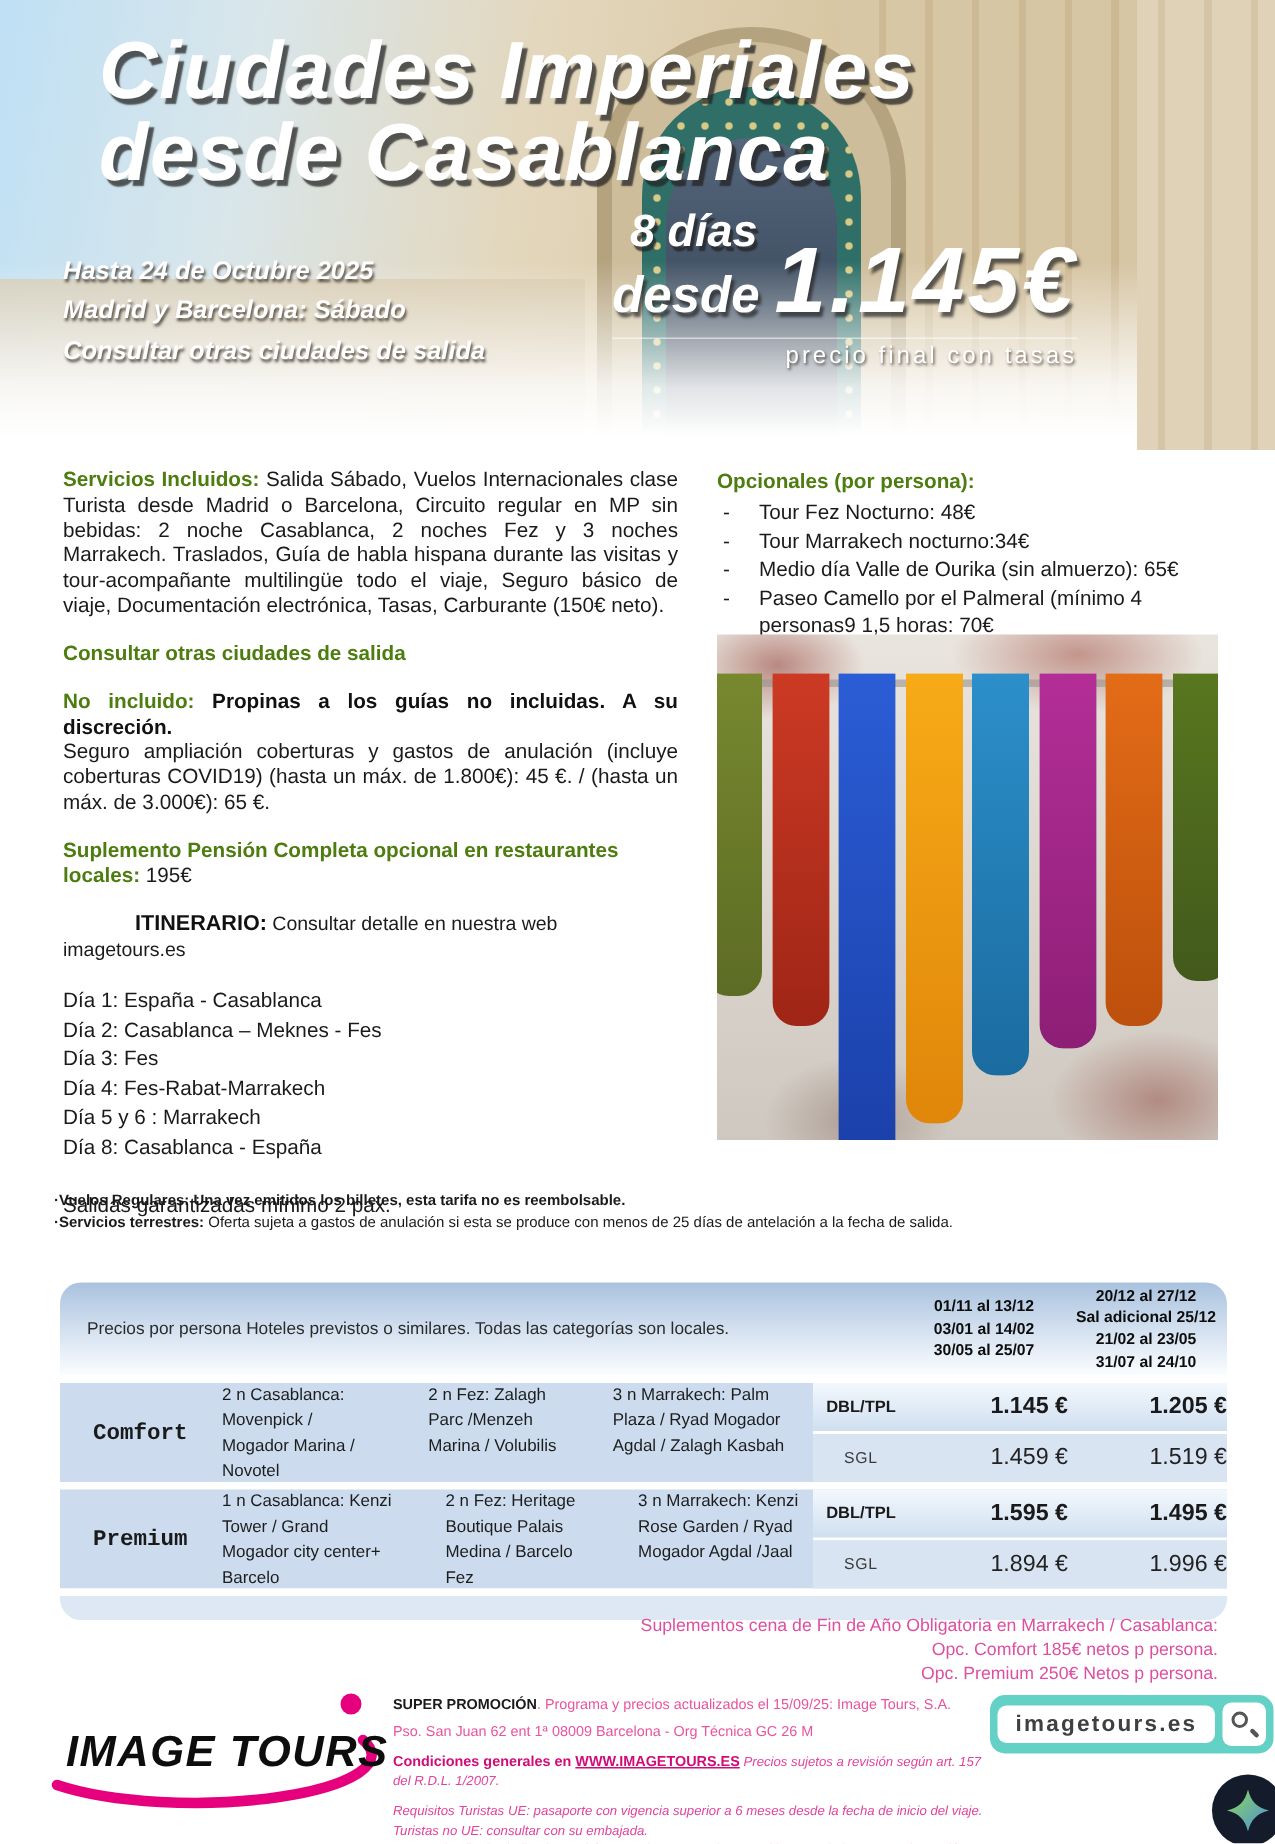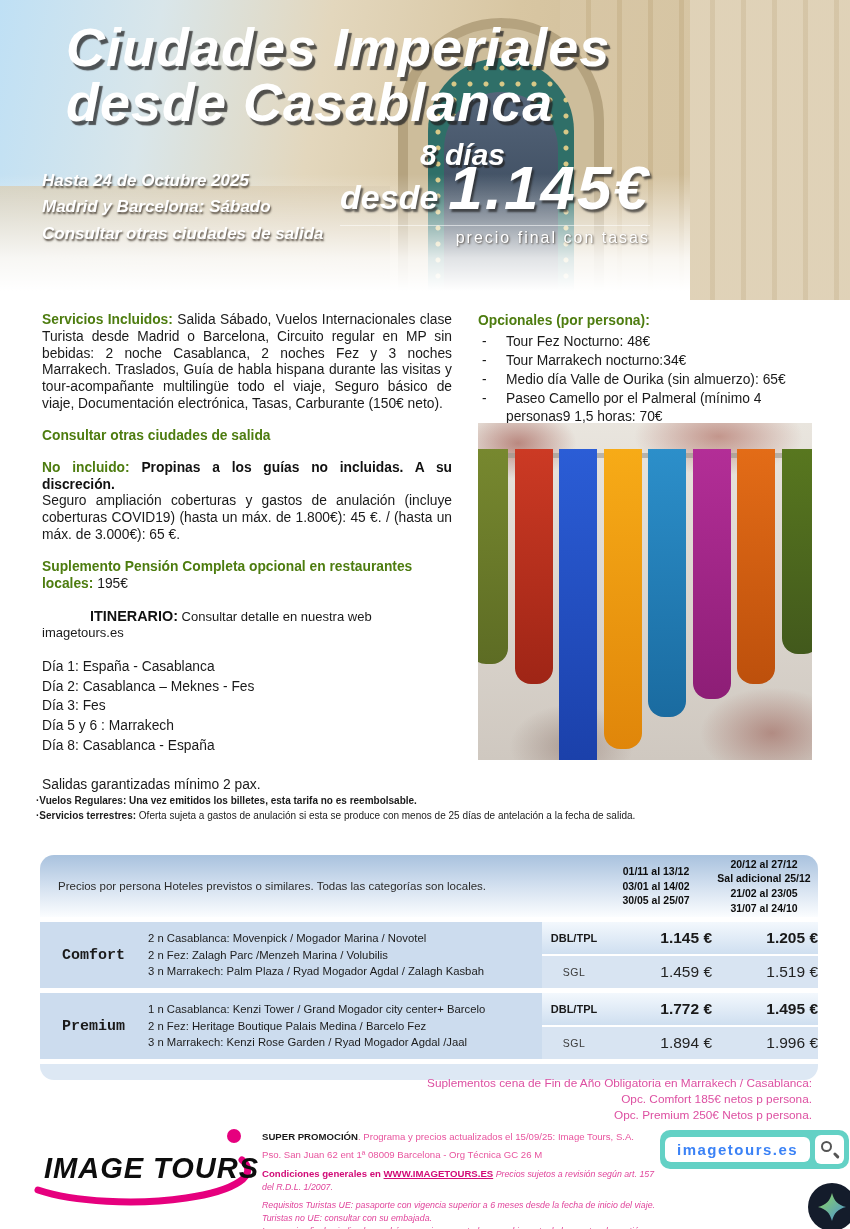--- a/index.html
+++ b/index.html
@@ -2,21 +2,21 @@
 <html><head>
 <meta charset="utf-8">
 <style>
   * { margin:0; padding:0; box-sizing:border-box; }
   html,body { background:#fff; }
   .page {
     position:relative; width:850px; height:1229px; overflow:hidden;
     background:#fff; font-family:"Liberation Sans", sans-serif; color:#1a1a1a;
   }
   
-  .header { position:absolute; top:0; left:0; width:690px; height:300px;
+  .header { position:absolute; top:0; left:0; width:758px; height:300px;
     background:linear-gradient(100deg,#bfe0f5 0%,#d9e6ea 22%,#e3d7bd 45%,#d8c6a2 70%,#cdbb97 100%); }
   .wall-right { position:absolute; top:0; left:560px; width:290px; height:300px;
     background:repeating-linear-gradient(90deg,#d8c7a6 0 26px,#cbb791 26px 31px); opacity:.8; }
   .arch-outer { position:absolute; top:18px; left:398px; width:206px; height:282px;
     border-radius:103px 103px 0 0; background:#cdbd9b; border:10px solid #b5a37f; }
   .arch-mosaic { position:absolute; top:58px; left:428px; width:146px; height:242px;
     border-radius:73px 73px 0 0; background:#2f6f68;
     background-image:radial-gradient(circle 3px at 10px 10px, #d9c987 2px, transparent 3px);
     background-size:16px 16px; }
   .arch-door { position:absolute; top:92px; left:444px; width:114px; height:208px;
@@ -67,21 +67,21 @@
   
   .ptable { position:absolute; top:855px; left:40px; width:778px; }
   .t-header { height:62px; border-radius:14px 14px 0 0; display:flex; align-items:center;
     background:linear-gradient(to bottom,#a9c2de 0%,#d7e3f1 55%,#fbfdff 100%); }
   .t-caption { flex:1; padding-left:18px; font-size:11.5px; color:#2b2b2b; }
   .t-datecol { width:108px; font-size:10.5px; font-weight:bold; text-align:center; line-height:1.4; color:#0d0d0d; }
   .t-datecol span { display:block; }
   .t-gap { height:5px; background:#fff; }
   .t-row { display:flex; align-items:stretch; background:#ccdcee; height:66px; }
   .t-cat { width:108px; display:flex; align-items:center; padding-left:22px; font-weight:bold; font-size:15px;font-family:Liberation Mono, monospace; }
-  .t-hotels { flex:1; display:flex; flex-direction:column; justify-content:center; font-size:11.3px; line-height:1.5; color:#1c1c1c; padding-right:6px; }
+  .t-hotels { flex:1; display:flex; justify-content:center; font-size:11.3px; line-height:1.5; color:#1c1c1c; padding-right:6px;gap:32px; }
   .t-prices { width:276px; display:flex; flex-direction:column; }
   .sub { display:flex; flex:1; align-items:center; }
   .sub-top { background:linear-gradient(to bottom,#f3f8fd,#cfdff0); border-bottom:2px solid #fff; }
   .sub-bot { background:#d8e4f2; }
   .occ-label { width:64px; text-align:center; font-size:11px; font-weight:bold; }
   .sub-bot .occ-label { font-weight:normal; font-size:10.5px; color:#3a3a3a; letter-spacing:.5px; }
   .occ-price { width:106px; text-align:right; font-size:15.5px; font-weight:bold; }
   .sub-bot .occ-price { font-weight:normal; color:#222; }
   .t-footer { height:16px; background:#dde8f4; border-radius:0 0 14px 14px; }
   
@@ -94,21 +94,21 @@
     letter-spacing:1px; color:#0d0d0d; white-space:nowrap; }
   .legal { position:absolute; top:1131px; left:262px; width:400px; font-size:9.6px; line-height:1.3; }
   .legal .row { margin-bottom:6px; }
   .pinktxt { color:#E8549E; }
   .legal b.blk { color:#1a1a1a; }
   .cond { color:#D10B77; font-weight:bold; }
   .finelegal { font-size:8.8px; font-style:italic; color:#E0449B; line-height:1.45; }
   .badge { position:absolute; top:1130px; left:660px; display:flex; align-items:center; gap:5px;
     background:#63D1C5; border-radius:10px; padding:5px; cursor:pointer; }
   .badge-text { background:#fff; border-radius:6px; padding:4px 12px; font-size:15px; font-weight:bold;
-    letter-spacing:1.5px; color:#3b82f6; }
+    letter-spacing:1.5px; color:#404040; }
   .badge-glass { background:#fff; border-radius:6px; width:29px; height:29px; position:relative; }
   .glass-circle { position:absolute; top:6px; left:6px; width:11px; height:11px; border:2px solid #555; border-radius:50%; }
   .glass-handle { position:absolute; top:19px; left:18px; width:7px; height:2.5px; background:#555;
     transform:rotate(45deg); border-radius:2px; }
   .corner-icon { position:absolute; top:1183px; left:808px; width:48px; height:48px; border-radius:50%;
     background:#141c2b; display:flex; align-items:center; justify-content:center; }
 </style>
 </head>
 <body>
 
@@ -145,20 +145,21 @@
     <p class="just"><span class="magenta">Servicios Incluidos:</span><span> Salida Sábado, Vuelos Internacionales clase Turista desde Madrid o Barcelona, Circuito regular en MP sin bebidas: 2 noche Casablanca, 2 noches Fez y 3 noches Marrakech. Traslados, Guía de habla hispana durante las visitas y tour-acompañante multilingüe todo el viaje, Seguro básico de viaje, Documentación electrónica, Tasas, Carburante (150€ neto).</span></p>
     <p><span class="magenta">Consultar otras ciudades de salida</span></p>
     <p class="just" style="margin-bottom:0;"><span class="magenta">No incluido:</span><span class="boldblk"> Propinas a los guías no incluidas. A su discreción.</span></p>
     <p class="just">Seguro ampliación coberturas y gastos de anulación (incluye coberturas COVID19)  (hasta un máx. de 1.800€): 45 €. / (hasta un máx. de 3.000€): 65 €.</p>
     <p><span class="magenta">Suplemento Pensión Completa opcional en restaurantes locales:</span><span> 195€</span></p>
     <p><span class="boldblk" style="font-size:14.4px;margin-left:48px;">ITINERARIO:</span><span style="font-size:13px;"> Consultar detalle en nuestra web imagetours.es</span></p>
     <div style="line-height:1.42;">
       <div>Día 1: España - Casablanca</div>
       <div>Día 2: Casablanca – Meknes - Fes</div>
       <div>Día 3: Fes</div>
+      <div>Día 4: Fes-Rabat-Marrakech</div>
       <div>Día 5 y 6 : Marrakech</div>
       <div>Día 8: Casablanca - España</div>
     </div>
     <p style="margin-top:22px;">Salidas garantizadas mínimo 2 pax.</p>
   </div>
 
   <div class="col-right">
     <div class="magenta">Opcionales (por persona):</div>
     <ul class="opt-list">
       <li>Tour Fez Nocturno: 48€</li>
@@ -227,21 +228,21 @@
     <div class="t-row">
       <div class="t-cat">Premium</div>
       <div class="t-hotels">
         <span>1 n Casablanca: Kenzi Tower / Grand Mogador city center+ Barcelo</span>
         <span>2 n Fez: Heritage Boutique Palais Medina / Barcelo Fez</span>
         <span>3 n Marrakech: Kenzi Rose Garden / Ryad Mogador Agdal /Jaal</span>
       </div>
       <div class="t-prices">
         <div class="sub sub-top">
           <span class="occ-label">DBL/TPL</span>
-          <span class="occ-price">1.772 €</span>
+          <span class="occ-price">1.595 €</span>
           <span class="occ-price">1.495 €</span>
         </div>
         <div class="sub sub-bot">
           <span class="occ-label">SGL</span>
           <span class="occ-price">1.894 €</span>
           <span class="occ-price">1.996 €</span>
         </div>
       </div>
     </div>
     <div class="t-gap"></div>

